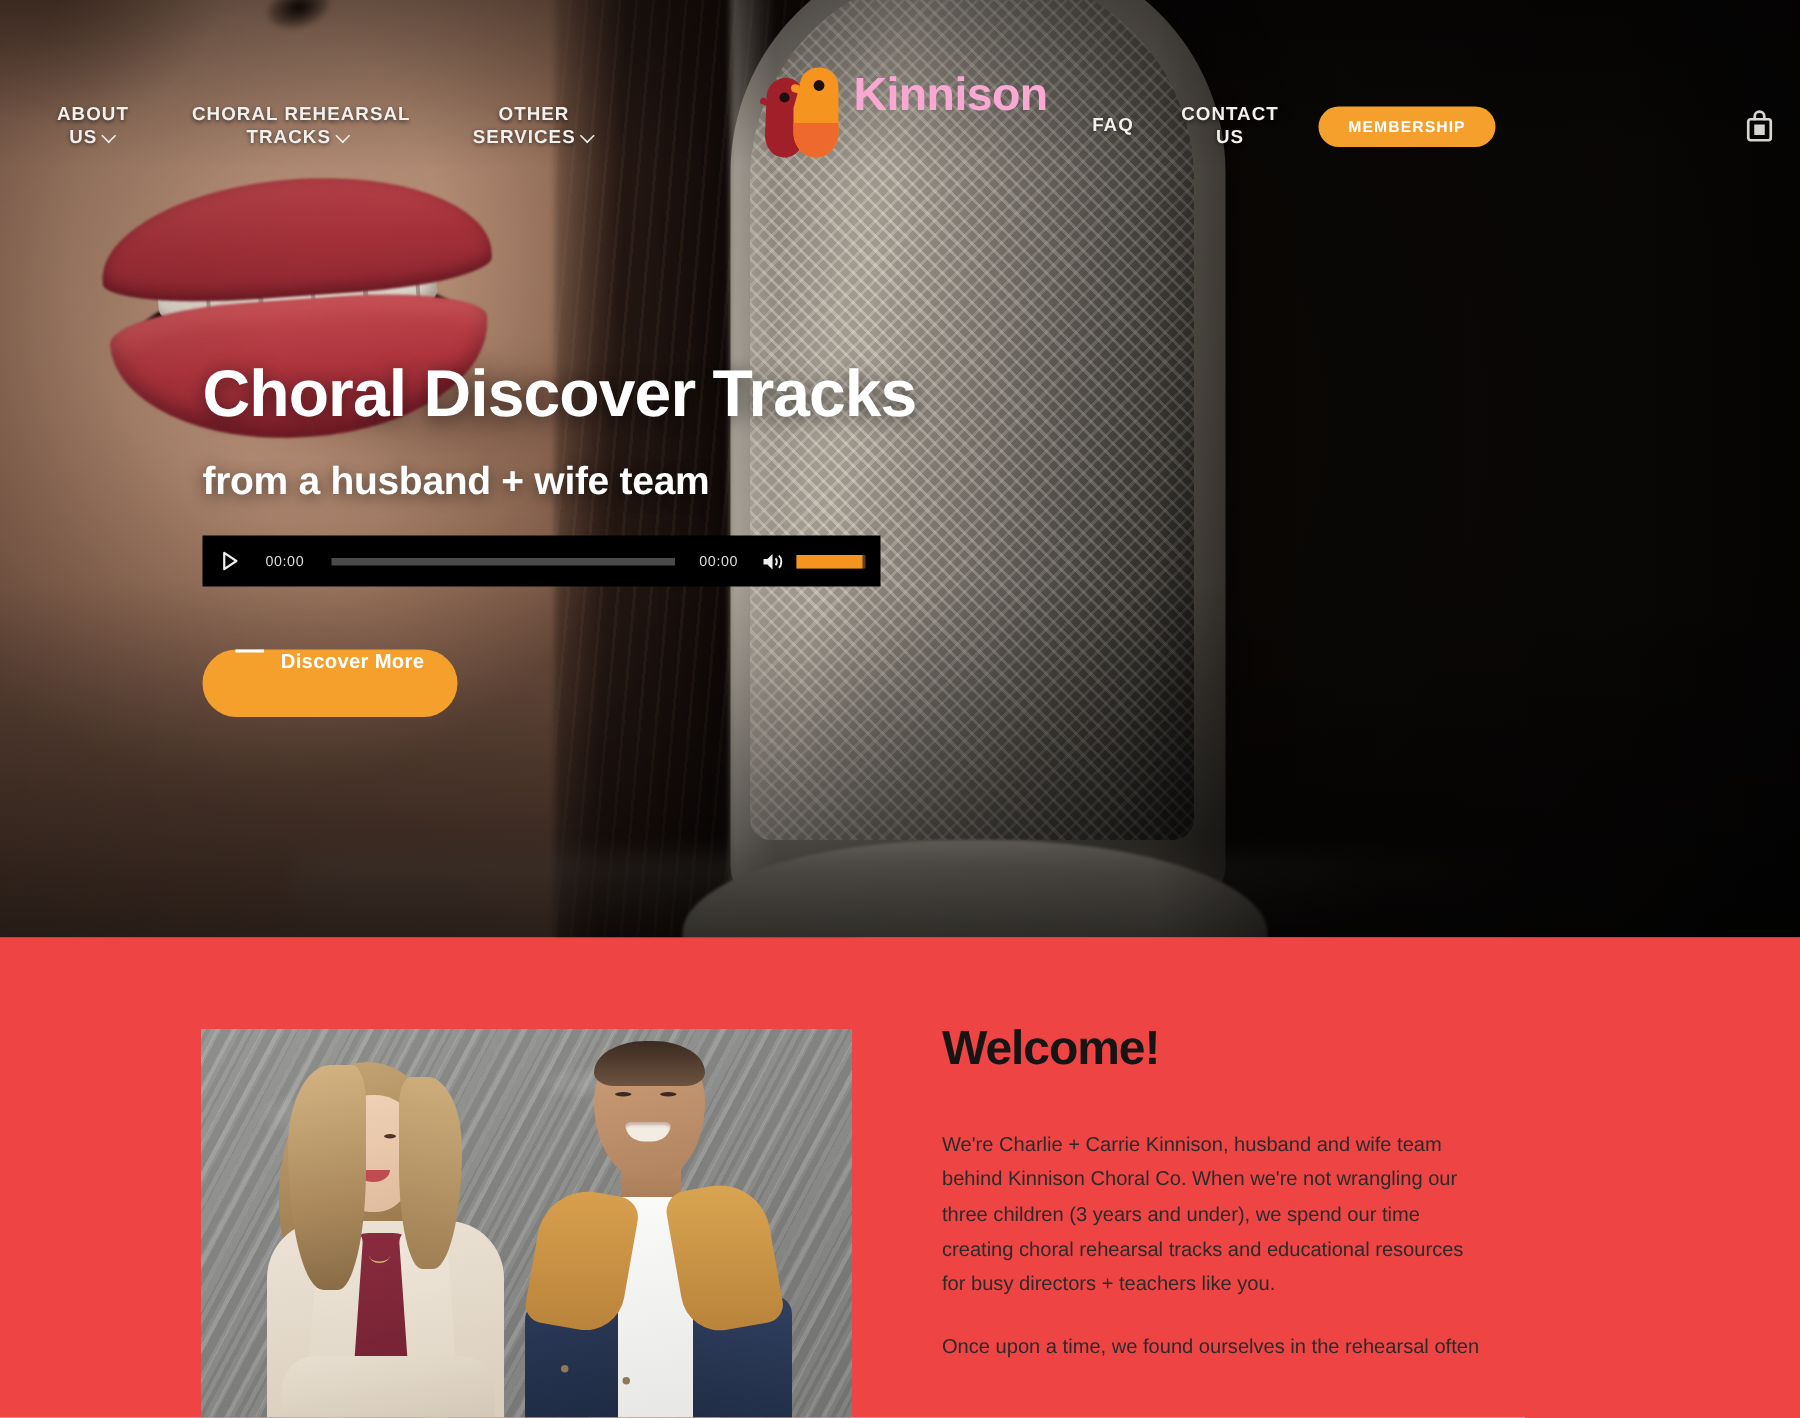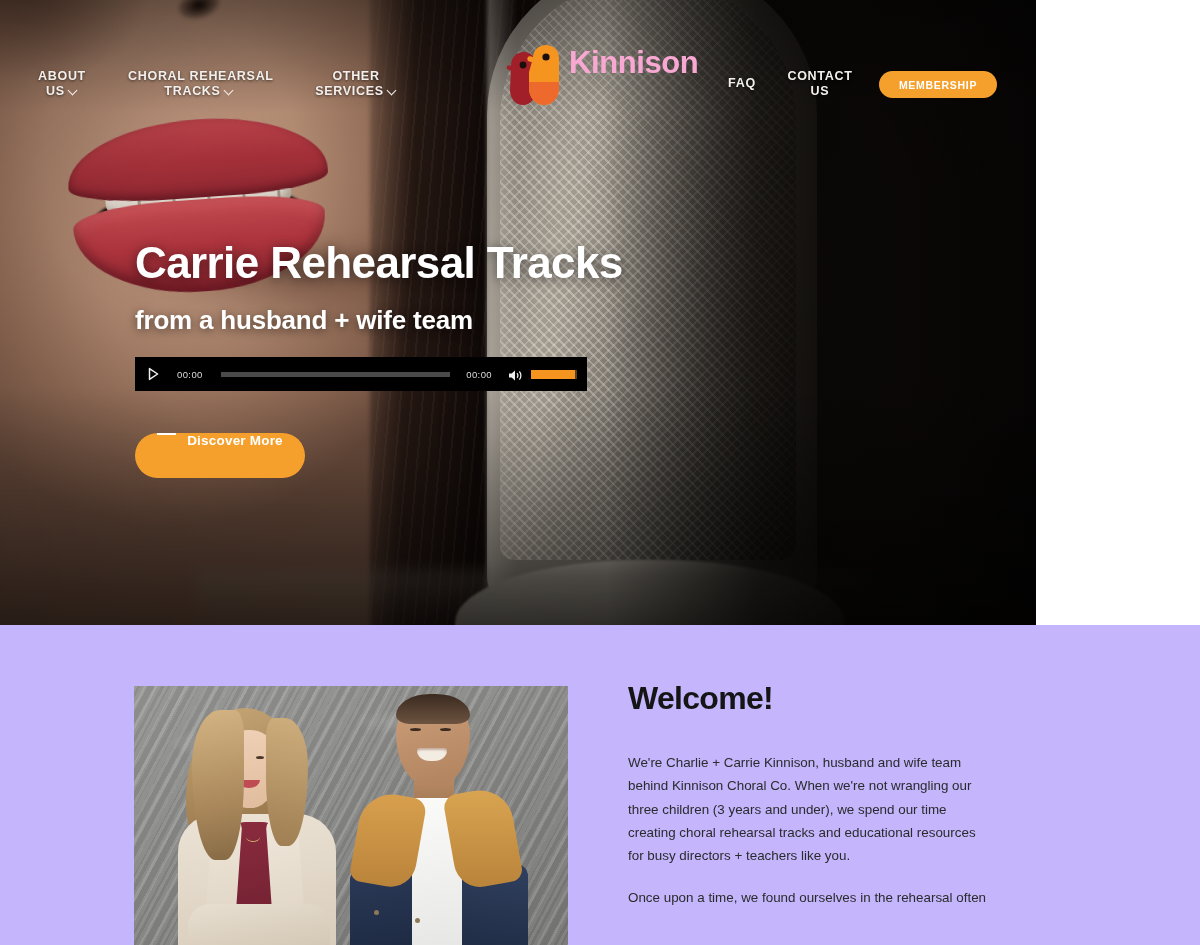--- a/index.html
+++ b/index.html
@@ -5,21 +5,21 @@
   * { margin:0; padding:0; box-sizing:border-box; }
   html, body {
     width:1200px; height:945px; overflow:hidden;
     background:#ffffff;
     font-family:"Liberation Sans", sans-serif;
   }
 
   
   .hero {
     position:relative;
-    width:1036px; height:625px;
+    width:1200px; height:625px;
     overflow:hidden;
     background:#0a0706;
   }
   .hero-photo { position:absolute; inset:0; overflow:hidden; }
 
   
   .skin {
     position:absolute; left:-40px; top:-60px;
     width:620px; height:760px;
     background:
@@ -213,21 +213,21 @@
   .discover {
     position:absolute; left:135px; top:433px; width:170px; height:45px;
     background:#f5a02d; border:none; border-radius:23px; cursor:pointer; z-index:25;
     display:flex; align-items:flex-start; justify-content:center; gap:11px;
     font-family:"Liberation Sans", sans-serif;
   }
   .dash { width:19px; height:2px; background:#fff; display:block; }
   .discover-label { color:#fff; font-size:13.5px; font-weight:bold; letter-spacing:.2px; }
 
   
-  .welcome { position:relative; width:1200px; height:320px; background:#c4b5fd; }
+  .welcome { position:relative; width:1200px; height:320px; background:#ef4444; }
   .couple-photo {
     position:absolute; left:134px; top:61px; width:434px; height:259px;
     overflow:hidden; background:#8e8e8c;
   }
   .wall {
     position:absolute; inset:0;
     background:
       repeating-linear-gradient(118deg, rgba(255,255,255,.07) 0 3px, rgba(0,0,0,.05) 3px 9px),
       repeating-linear-gradient(-62deg, rgba(255,255,255,.05) 0 5px, rgba(0,0,0,.04) 5px 13px),
       linear-gradient(160deg,#9b9b99 0%, #8d8d8b 45%, #7c7c7a 100%);
@@ -374,21 +374,21 @@
         <circle cx="41" cy="13" r="3.6" fill="#1a0f0c"></circle>
         <path d="M28 13 C24 11 21 13 23 17 L29 19 Z" fill="#f5941e"></path>
       </svg>
     </div>
     <div class="logo-text">
       <div class="logo-l1">Kinnison</div>
     </div>
   </div>
 
   <div class="hero-copy">
-    <h1 class="hero-h1">Carrie Rehearsal Tracks</h1>
+    <h1 class="hero-h1">Choral Discover Tracks</h1>
     <h2 class="hero-h2">from a husband + wife team</h2>
 
     <div class="player">
       <span class="play-btn">
         <svg width="14" height="14" viewBox="0 0 14 14">
             <path d="M3.5 1.6 L11.6 7 L3.5 12.4 Z" fill="none" stroke="#eeeeee" stroke-width="1.5" stroke-linejoin="round"></path>
           </svg>
       </span>
       <span class="time time-cur">00:00</span>
       <span class="seek">

